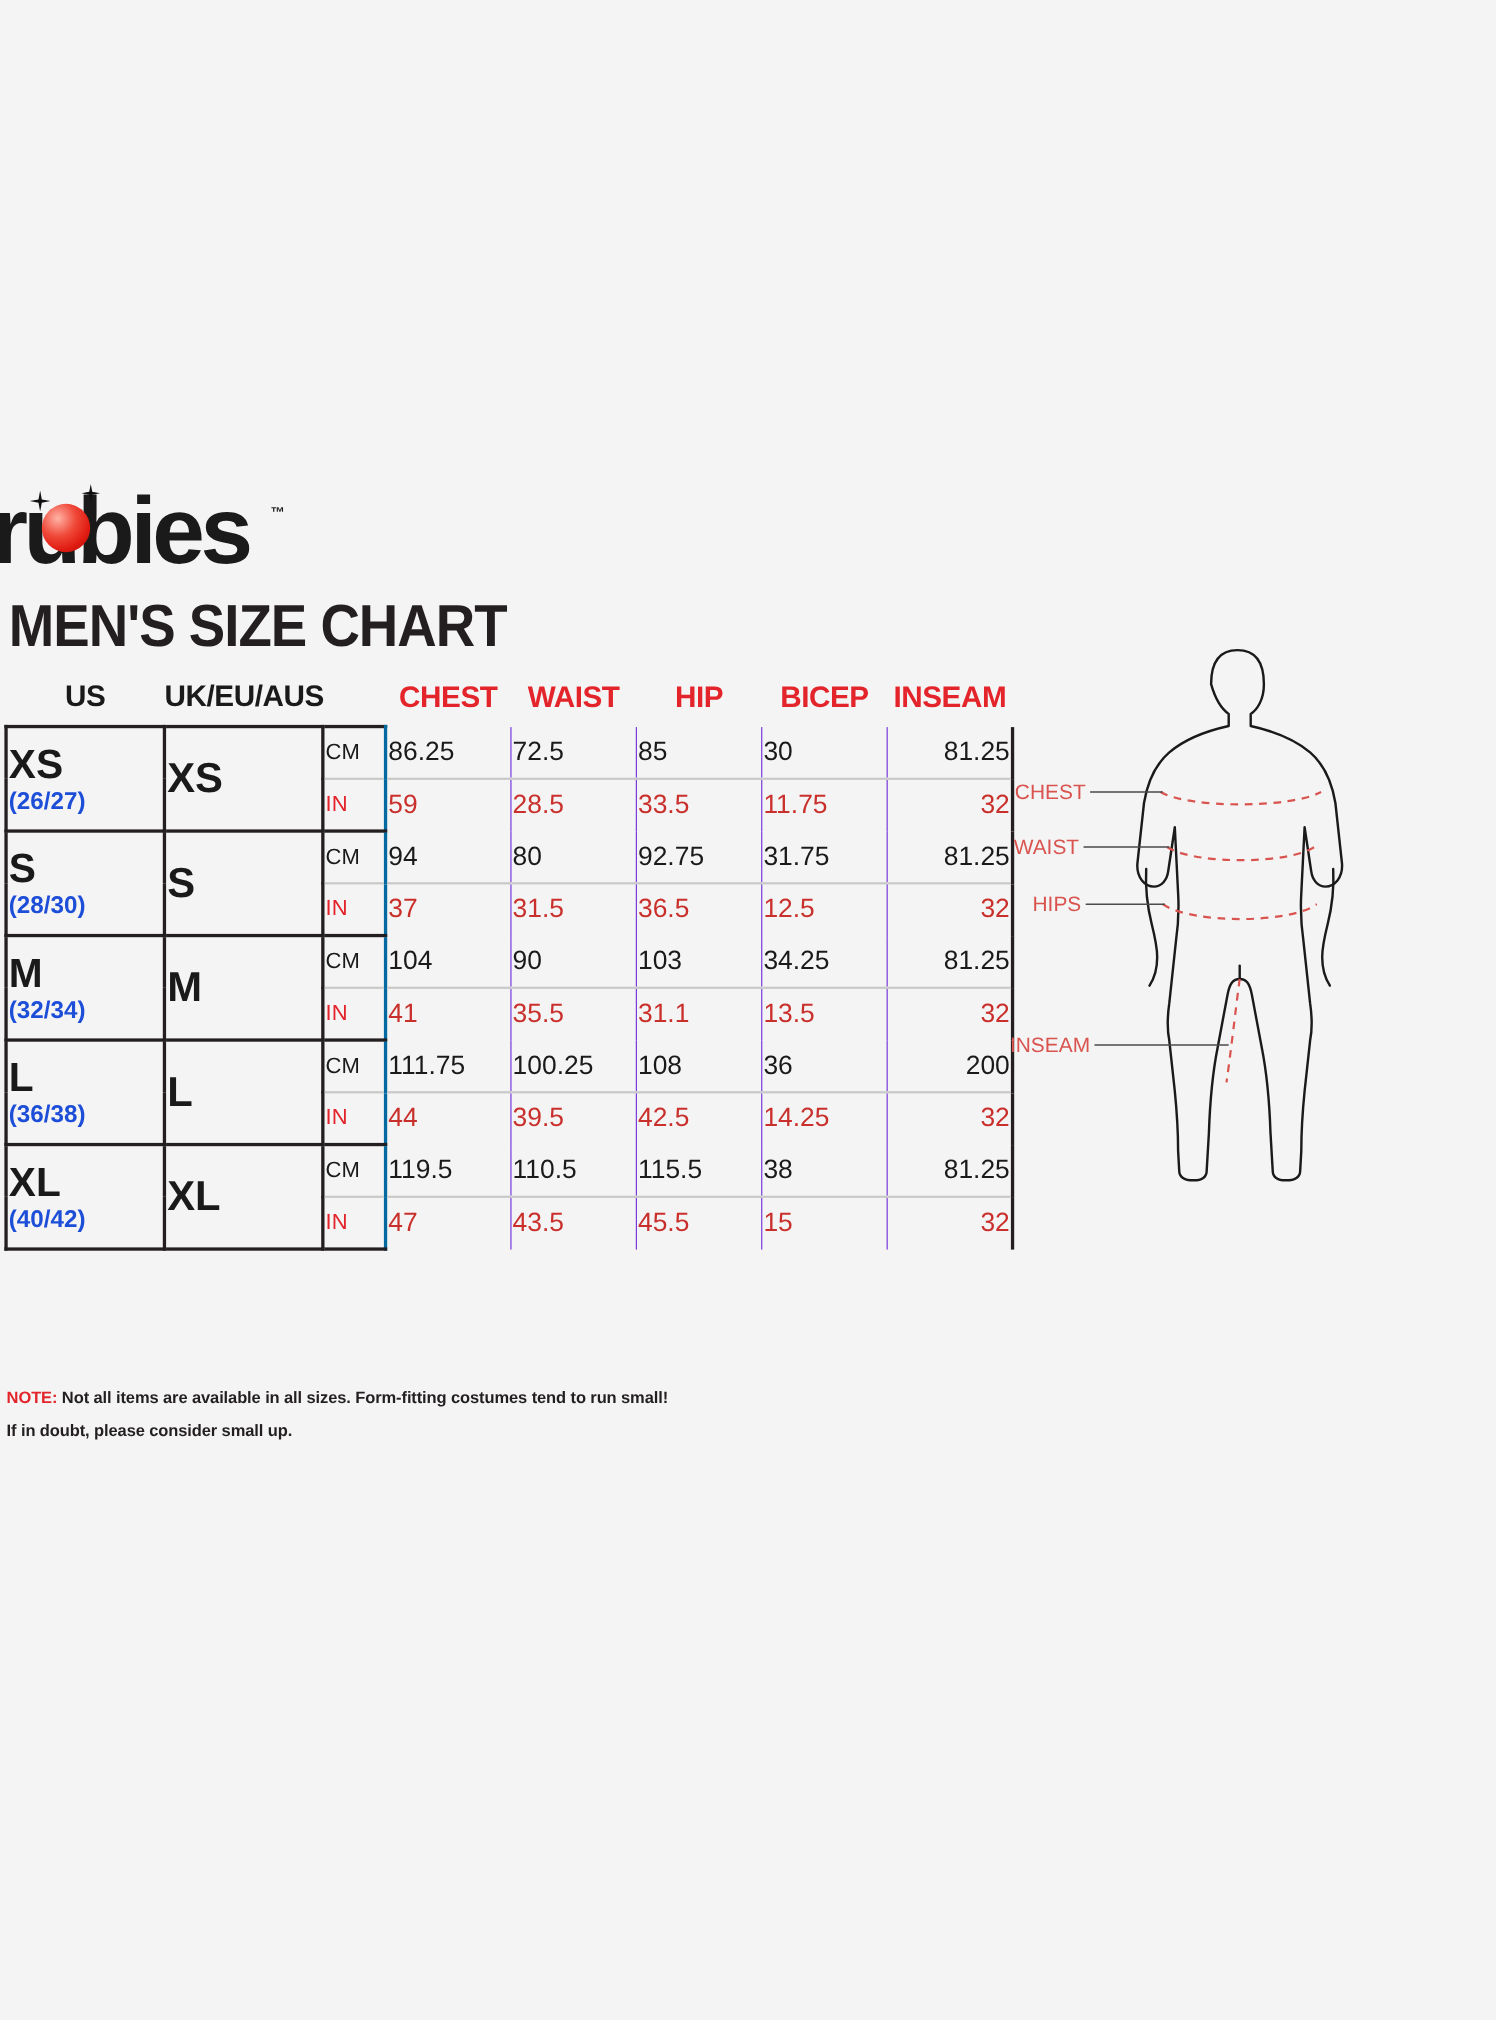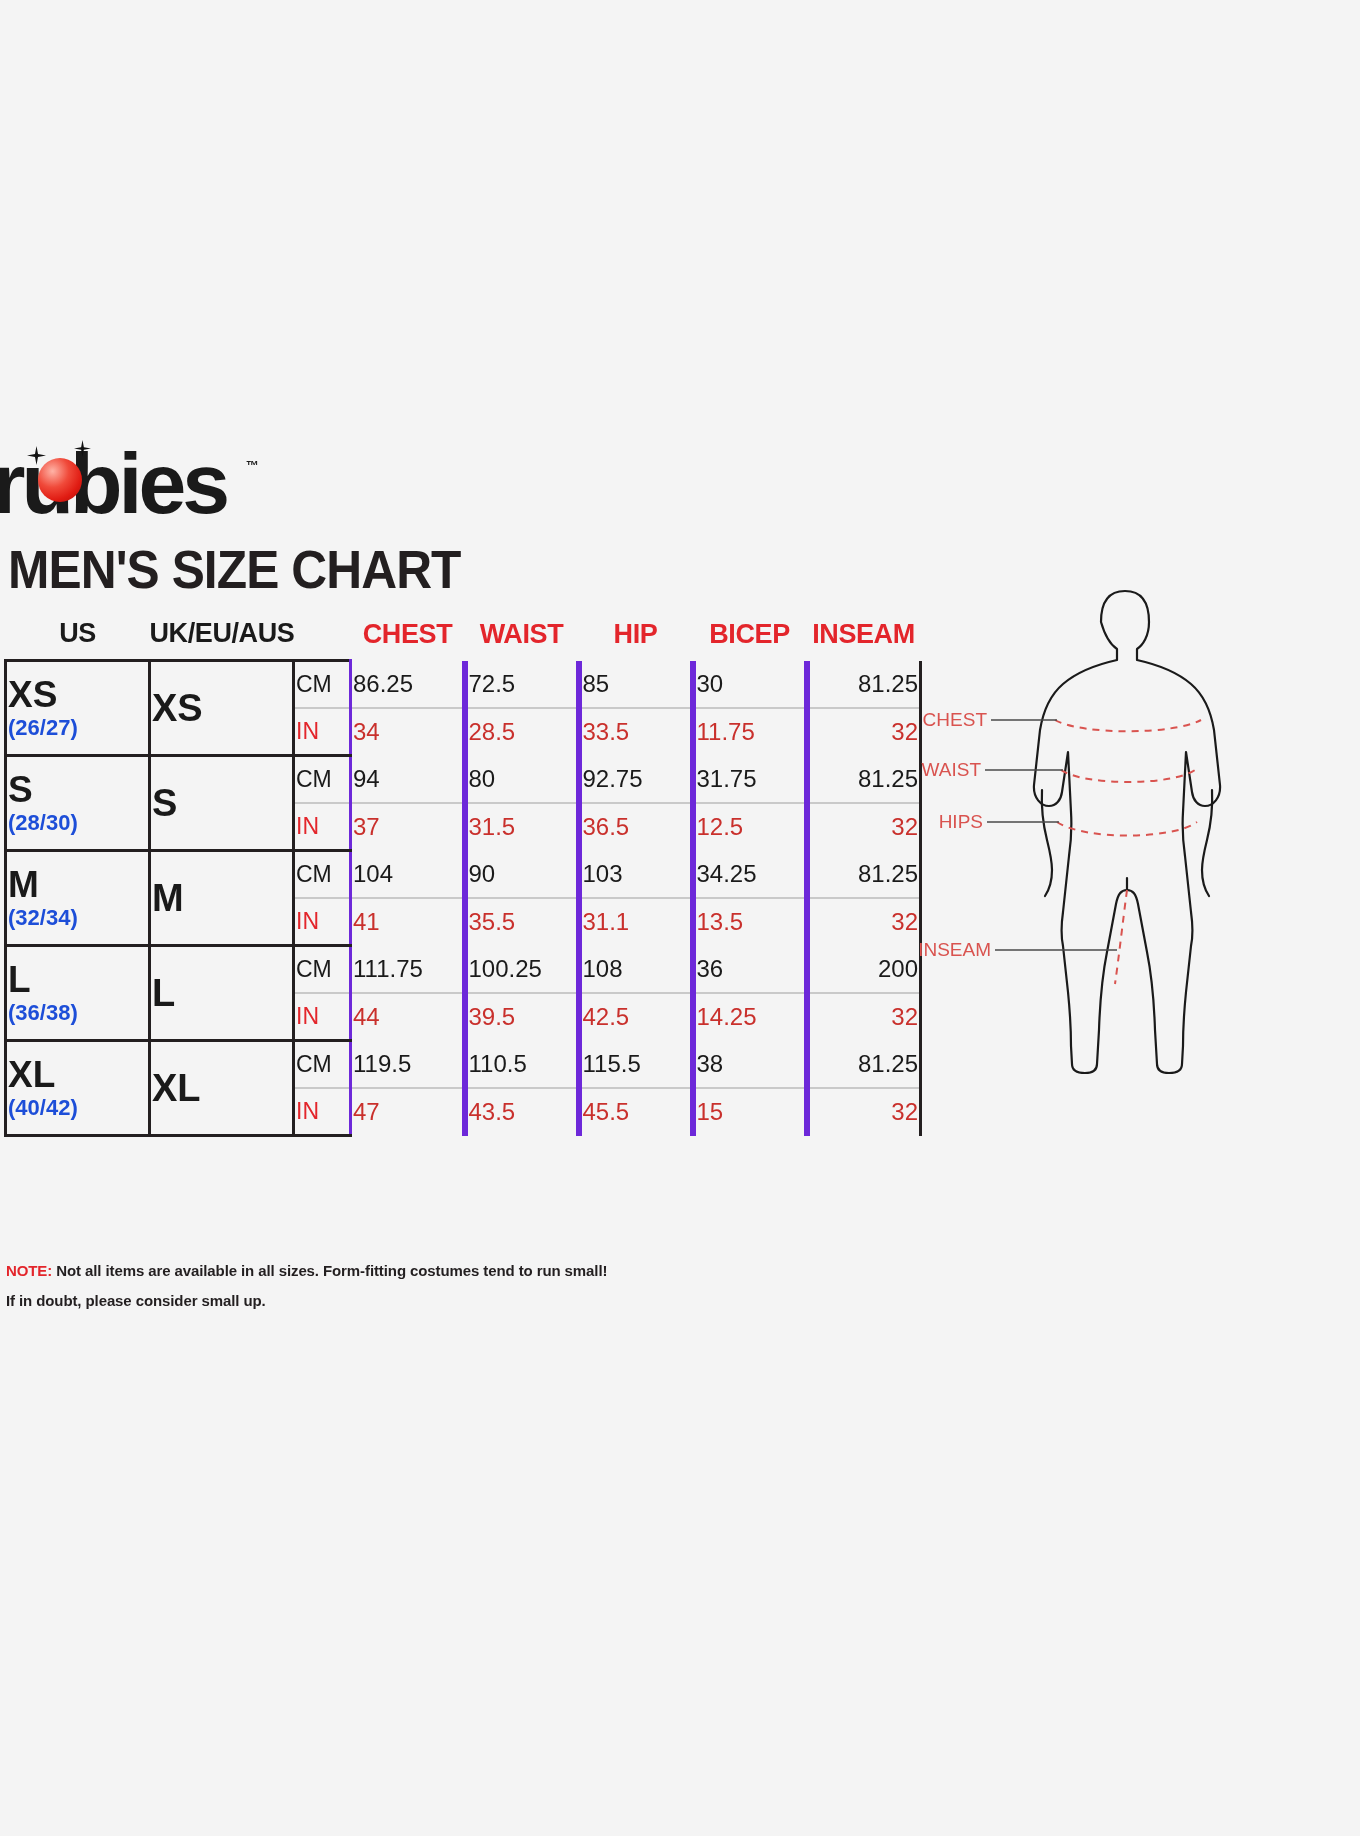--- a/index.html
+++ b/index.html
@@ -142,37 +142,37 @@
   }
   .size-uk .big {
     display: block;
     font-size: 38px;
     font-weight: bold;
     color: #1a1a1a;
     line-height: 42px;
   }
 
   td.unit {
-    font-size: 23px;
+    font-size: 20px;
     color: #1a1a1a;
     height: 43px;
     border-left: none;
-    border-right: 3px solid #6d28d9;
+    border-right: 3px solid #0369a1;
   }
   tr.row-cm td.unit { border-top: 3px solid #231f20; }
   tr.row-in td.unit { border-bottom: 3px solid #231f20; }
   tr.row-cm td.unit, tr.row-cm td.val { border-bottom: 2px solid #c9c9c9; }
   td.unit.in-unit { color: #e3252b; }
 
   td.val {
     font-size: 24px;
     color: #1a1a1a;
     height: 43px;
     border-left: none;
-    border-right: 6px solid #6d28d9;
+    border-right: 1px solid #6d28d9;
   }
   td.val.last { border-right: 3px solid #231f20; text-align: right; }
   tr.row-in td.val { color: #c9302c; }
 
   
   .note {
     position: absolute;
     left: 6px;
     top: 1256px;
     width: 900px;
@@ -244,21 +244,21 @@
           </td>
           <td class="unit">CM</td>
           <td class="val">86.25</td>
           <td class="val">72.5</td>
           <td class="val">85</td>
           <td class="val">30</td>
           <td class="val last">81.25</td>
         </tr>
         <tr class="row-in">
           <td class="unit in-unit">IN</td>
-          <td class="val">34</td>
+          <td class="val">59</td>
           <td class="val">28.5</td>
           <td class="val">33.5</td>
           <td class="val">11.75</td>
           <td class="val last">32</td>
         </tr>
 
         <tr class="row-cm">
           <td class="size-us" rowspan="2">
             <span class="big">S</span>
             <span class="sub">(28/30)</span>

